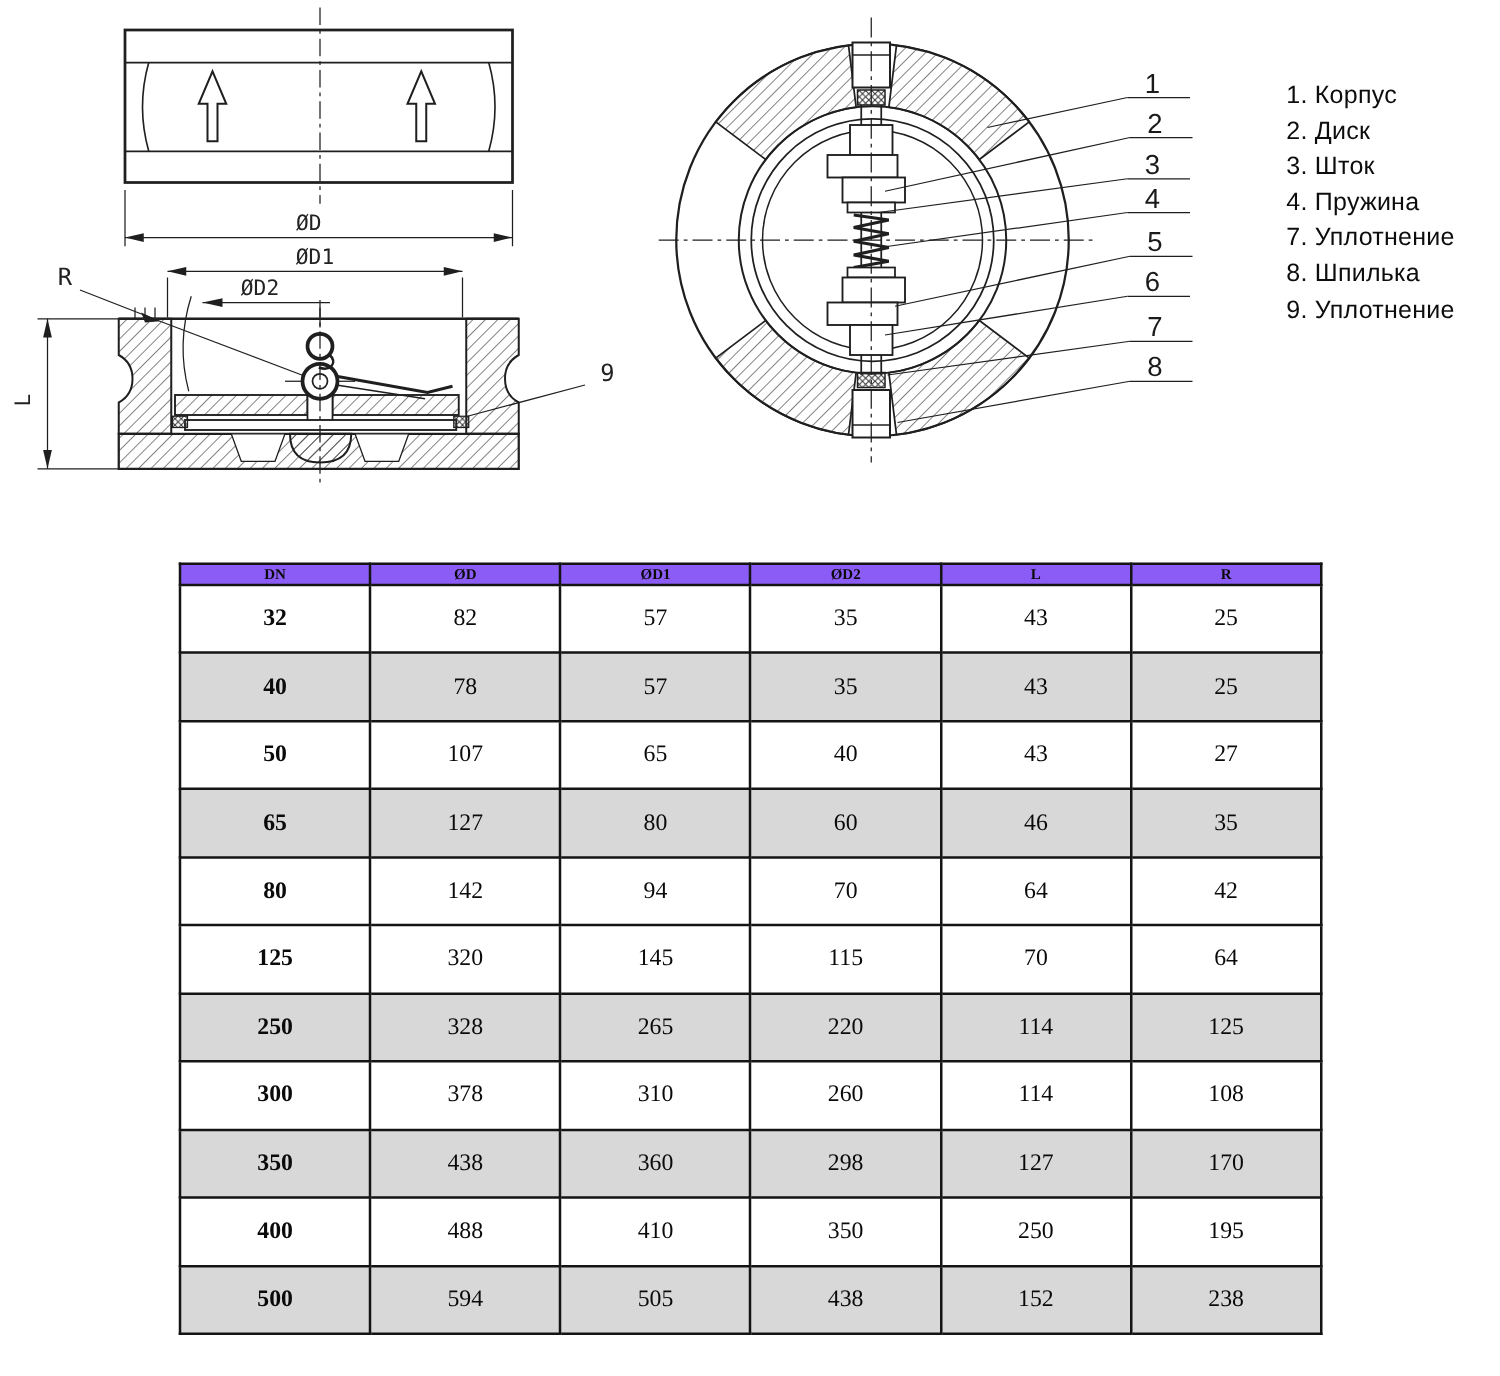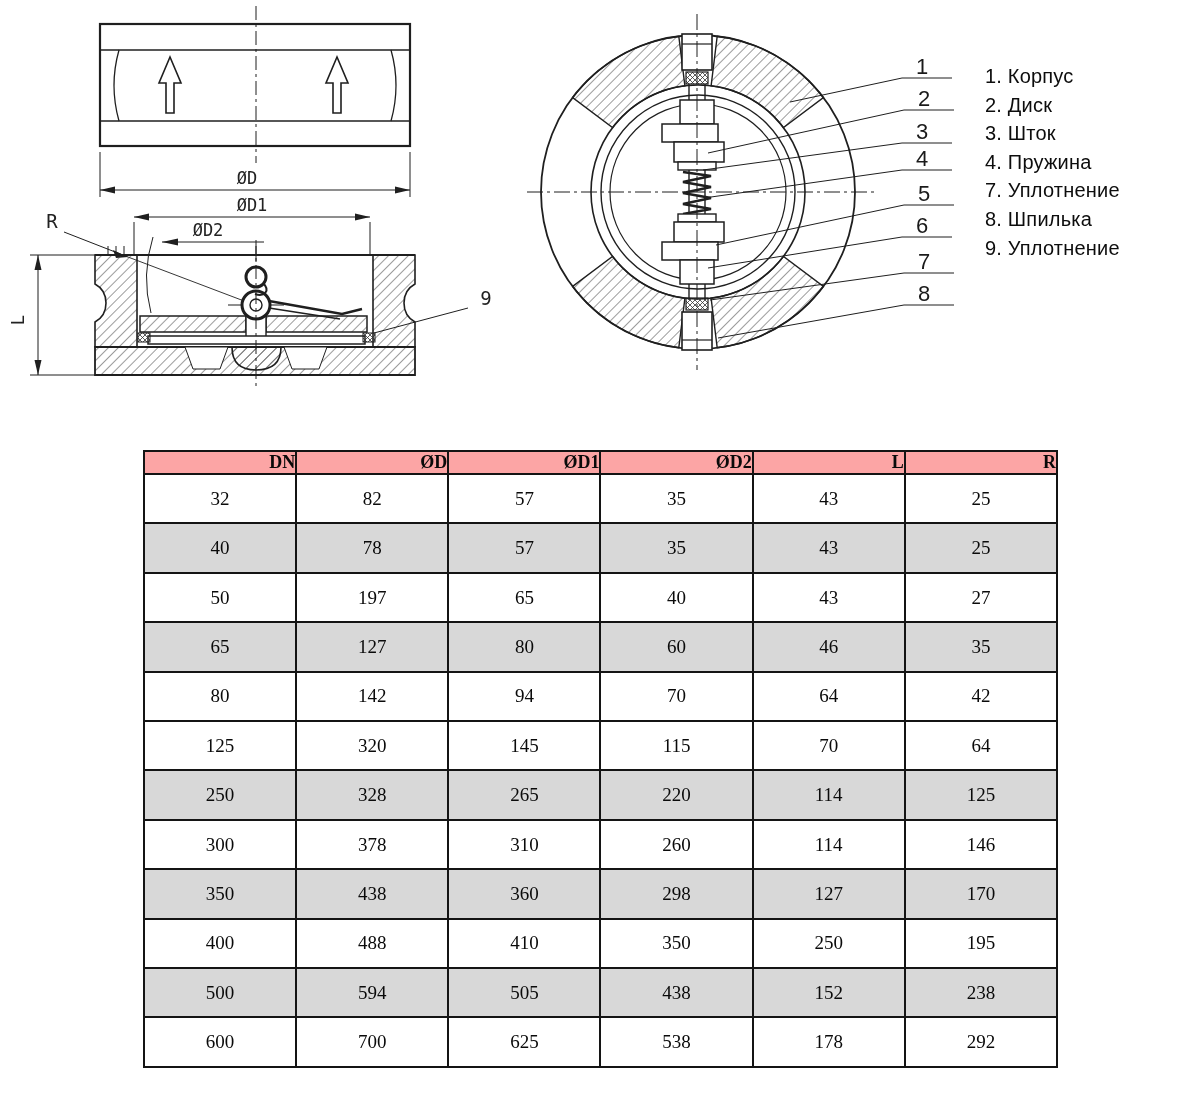--- a/index.html
+++ b/index.html
@@ -10,32 +10,32 @@
   .drawing-area{position:absolute;left:0;top:0;width:1200px;height:440px;}
   svg text{user-select:none;}
   .dimlabel{font-family:"DejaVu Sans Mono",monospace;font-size:17px;fill:#222;}
   .dimlabel-sm{font-family:"DejaVu Sans Mono",monospace;font-size:19px;fill:#222;}
   .callout-num{font-family:"Liberation Sans",sans-serif;font-size:22px;fill:#1a1a1a;}
 
   .legend{
     position:absolute;left:985px;top:62px;width:210px;
     font-size:20px;line-height:28.6px;color:#0d0d0d;letter-spacing:0.2px;
   }
-  .legend-item{white-space:nowrap;}
+  .legend-item{white-space:nowrap;margin-left:44px;}
 
   table.dim-table{
     position:absolute;left:143px;top:450px;width:915px;height:618px;
     border-collapse:collapse;table-layout:fixed;background:#fff;
   }
   table.dim-table th,table.dim-table td{
     border:2px solid #141414;text-align:center;vertical-align:middle;
     font-family:"Liberation Serif",serif;font-size:19px;color:#0a0a0a;padding:0;
   }
-  table.dim-table th{background:#fca5a5;font-weight:bold;font-size:18px;text-align:right;}
-  table.dim-table td.dn{font-weight:normal;}
+  table.dim-table th{background:#8b5cf6;font-weight:bold;font-size:12px;}
+  table.dim-table td.dn{font-weight:bold;}
   table.dim-table tr.shade td{background:#d8d8d8;}
 </style>
 </head>
 <body>
 
 <div class="drawing-area">
 <svg width="1200" height="440" viewBox="0 0 1200 440" xmlns="http://www.w3.org/2000/svg">
   <defs>
     <pattern id="hatchA" patternUnits="userSpaceOnUse" width="7" height="7" patternTransform="rotate(45)">
       <line x1="0" y1="0" x2="0" y2="7" stroke="#3a3a3a" stroke-width="1"></line>
@@ -241,21 +241,21 @@
       <tr class="shade">
         <td class="dn">40</td>
         <td>78</td>
         <td>57</td>
         <td>35</td>
         <td>43</td>
         <td>25</td>
       </tr>
       <tr>
         <td class="dn">50</td>
-        <td>197</td>
+        <td>107</td>
         <td>65</td>
         <td>40</td>
         <td>43</td>
         <td>27</td>
       </tr>
       <tr class="shade">
         <td class="dn">65</td>
         <td>127</td>
         <td>80</td>
         <td>60</td>
@@ -285,21 +285,21 @@
         <td>220</td>
         <td>114</td>
         <td>125</td>
       </tr>
       <tr>
         <td class="dn">300</td>
         <td>378</td>
         <td>310</td>
         <td>260</td>
         <td>114</td>
-        <td>146</td>
+        <td>108</td>
       </tr>
       <tr class="shade">
         <td class="dn">350</td>
         <td>438</td>
         <td>360</td>
         <td>298</td>
         <td>127</td>
         <td>170</td>
       </tr>
       <tr>
@@ -311,22 +311,14 @@
         <td>195</td>
       </tr>
       <tr class="shade">
         <td class="dn">500</td>
         <td>594</td>
         <td>505</td>
         <td>438</td>
         <td>152</td>
         <td>238</td>
       </tr>
-      <tr>
-        <td class="dn">600</td>
-        <td>700</td>
-        <td>625</td>
-        <td>538</td>
-        <td>178</td>
-        <td>292</td>
-      </tr>
     </tbody>
 </table>
 
 </body></html>

